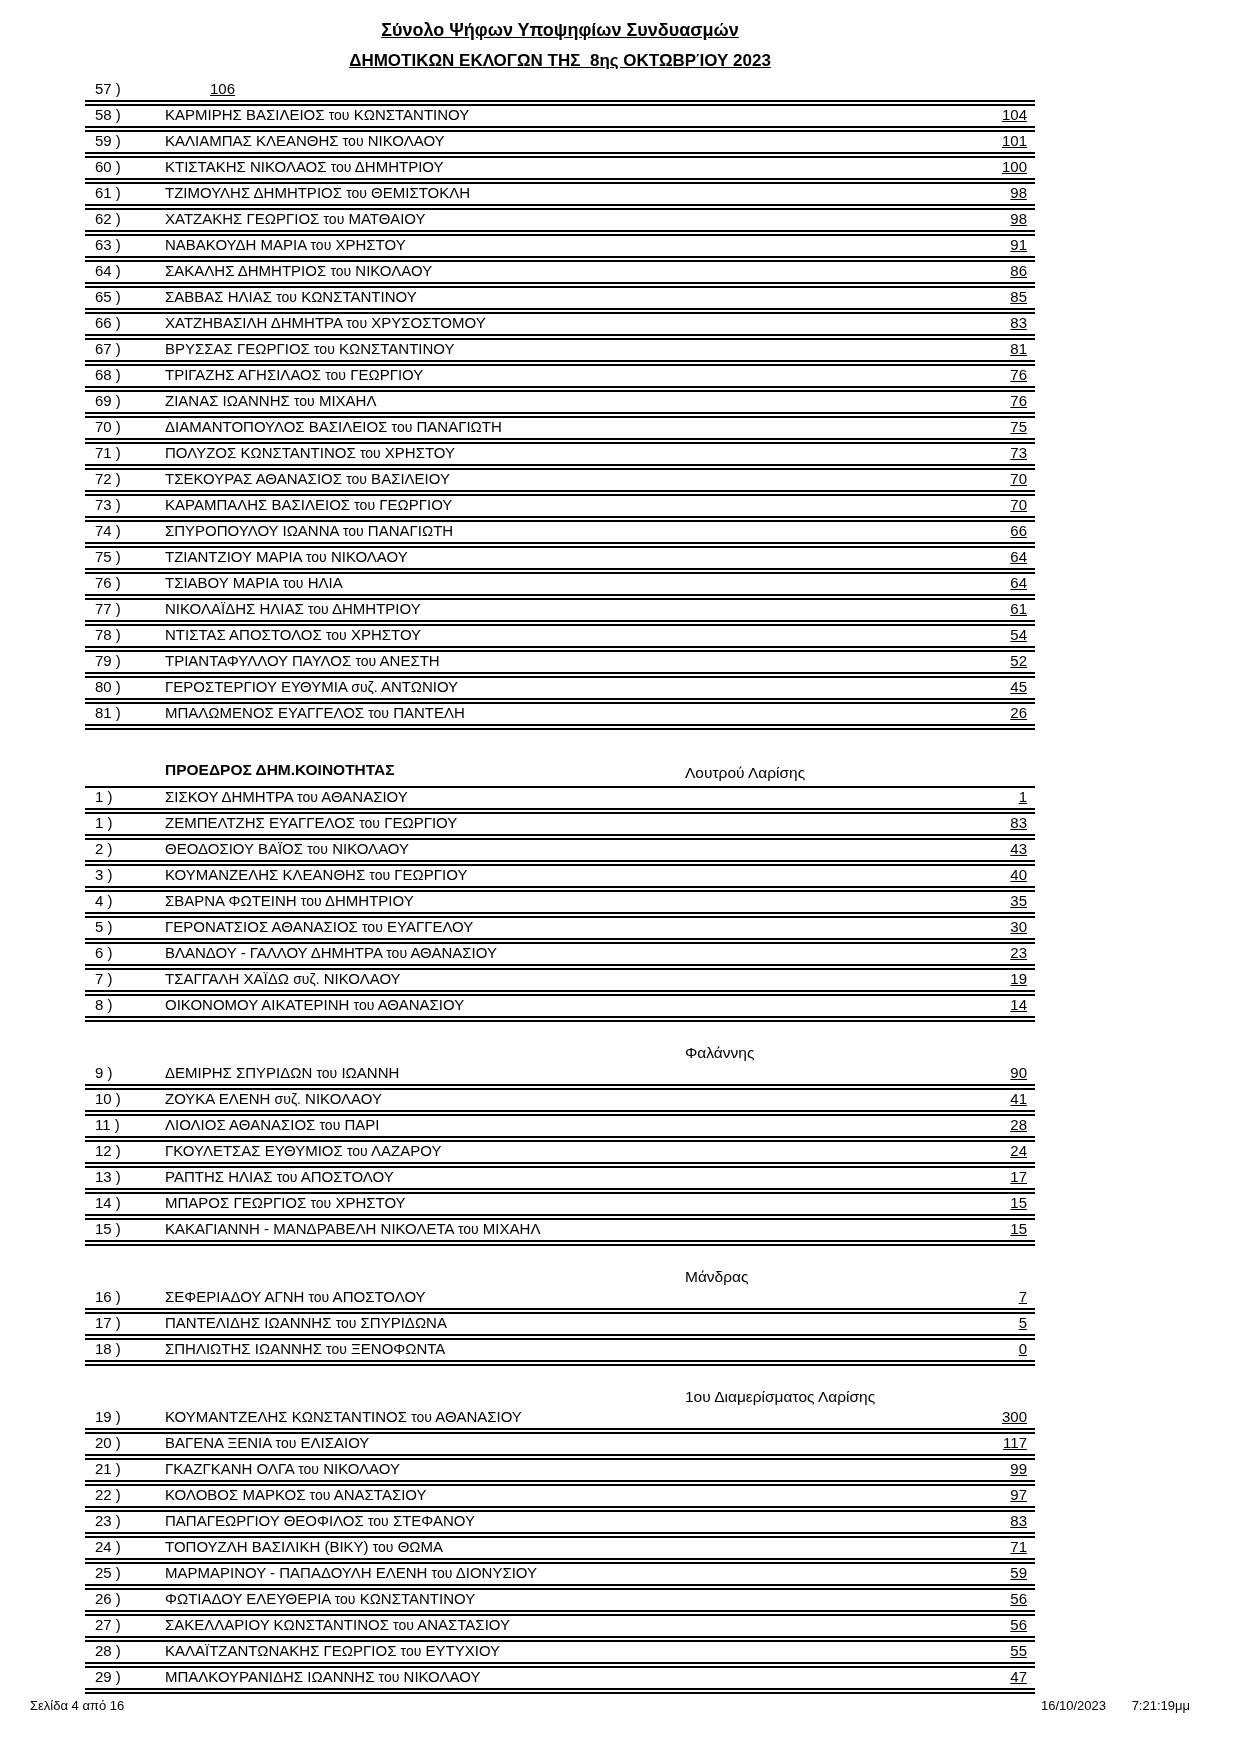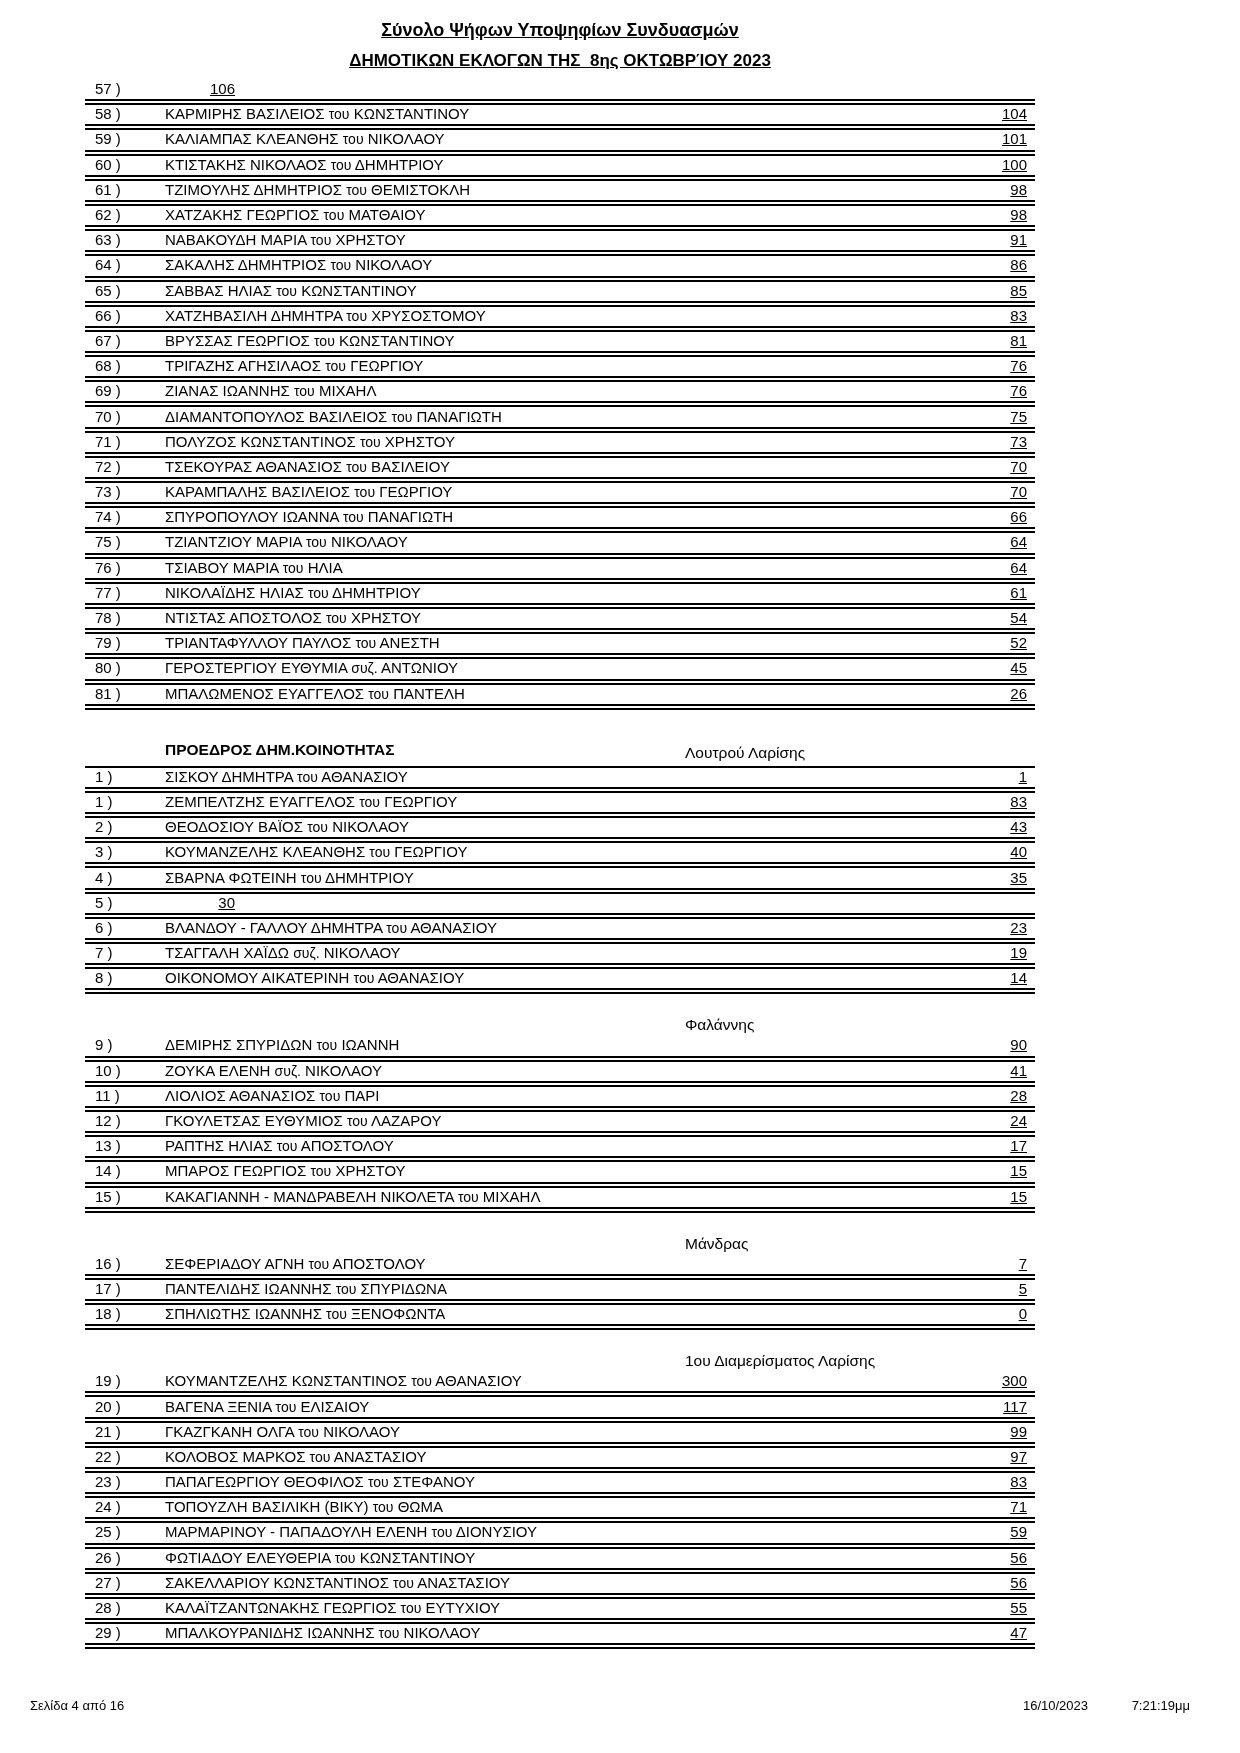--- a/index.html
+++ b/index.html
@@ -26,32 +26,32 @@
   }
   .sec-head .office{
     position:absolute;left:80px;bottom:7px;font-weight:bold;font-size:15.5px;
   }
   .sec-head .loc{
     position:absolute;left:600px;bottom:4px;font-size:15.5px;
   }
   .sec-loc-only{position:relative;height:24px;margin-top:18px;}
   .sec-loc-only .loc{position:absolute;left:600px;bottom:2px;font-size:15.5px;}
   .row{
-    display:flex;align-items:center;height:25.2px;box-sizing:border-box;
-    border-bottom:6px double #000;padding-bottom:2px;font-size:15px;
+    display:flex;align-items:flex-start;height:25.2px;box-sizing:border-box;
+    border-bottom:6px double #000;padding-bottom:20px;font-size:15px;
   }
   .row .num{flex:none;width:70px;margin-left:10px;white-space:pre;}
   .row .name{flex:1;white-space:nowrap;overflow:hidden;}
   .row .name .rel{font-size:14px;}
   .row .votes{flex:none;min-width:70px;text-align:right;padding-right:8px;text-decoration:underline;}
   .footer{
     position:absolute;left:30px;right:50px;top:1698px;
     display:flex;justify-content:space-between;font-size:13px;
   }
-  .footer .right span{margin-left:40px;}
+  .footer .right span{margin-left:22px;}
 </style>
 </head>
 <body>
 
 <div class="content">
   <div class="doc-title">Σύνολο Ψήφων Υποψηφίων Συνδυασμών</div>
   <div class="doc-subtitle">ΔΗΜΟΤΙΚΩΝ ΕΚΛΟΓΩΝ ΤΗΣ  8ης ΟΚΤΩΒΡΊΟΥ 2023</div>
   <div class="sections" id="sections">
   <div class="section">
 
@@ -244,20 +244,21 @@
   </div>
 
   <div class="row">
     <span class="num">4 )</span>
     <span class="name"><span>ΣΒΑΡΝΑ ΦΩΤΕΙΝΗ </span><span class="rel">του</span><span> ΔΗΜΗΤΡΙΟΥ</span></span>
     <span class="votes">35</span>
   </div>
 
   <div class="row">
     <span class="num">5 )</span>
+    <span class="name"><span>ΓΕΡΟΝΑΤΣΙΟΣ ΑΘΑΝΑΣΙΟΣ </span><span class="rel">του</span><span> ΕΥΑΓΓΕΛΟΥ</span></span>
     <span class="votes">30</span>
   </div>
 
   <div class="row">
     <span class="num">6 )</span>
     <span class="name"><span>ΒΛΑΝΔΟΥ - ΓΑΛΛΟΥ ΔΗΜΗΤΡΑ </span><span class="rel">του</span><span> ΑΘΑΝΑΣΙΟΥ</span></span>
     <span class="votes">23</span>
   </div>
 
   <div class="row">

